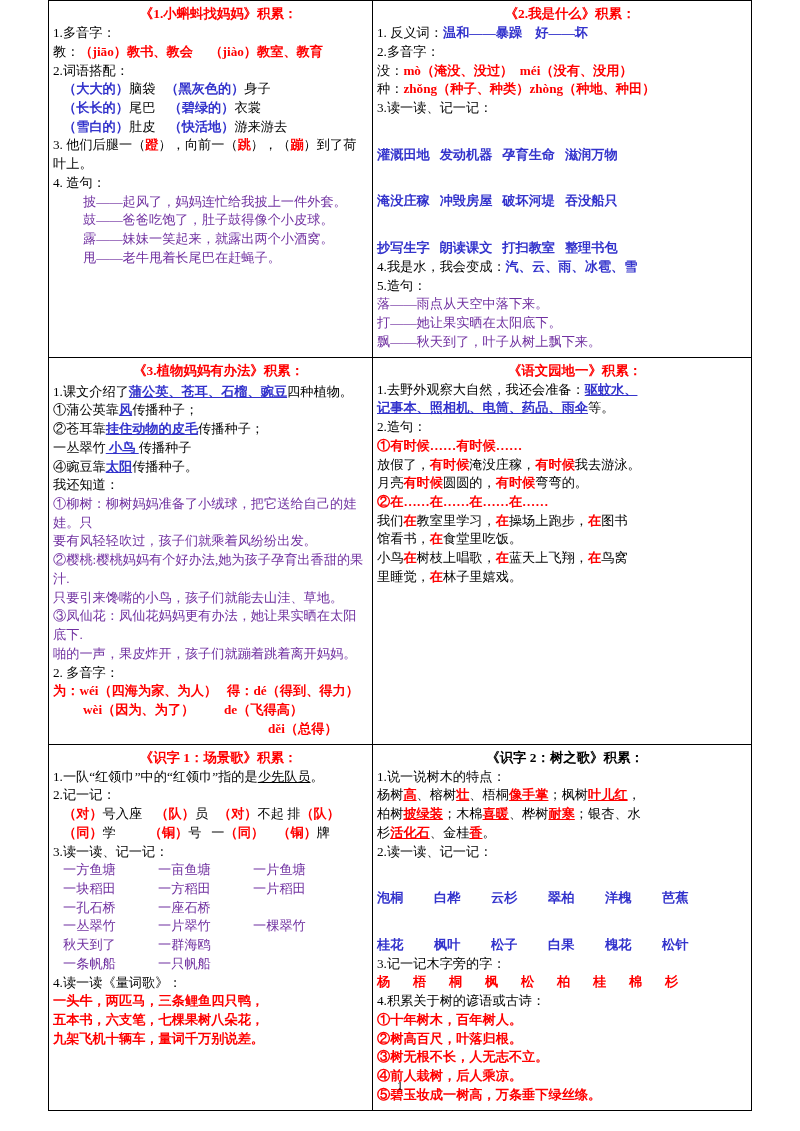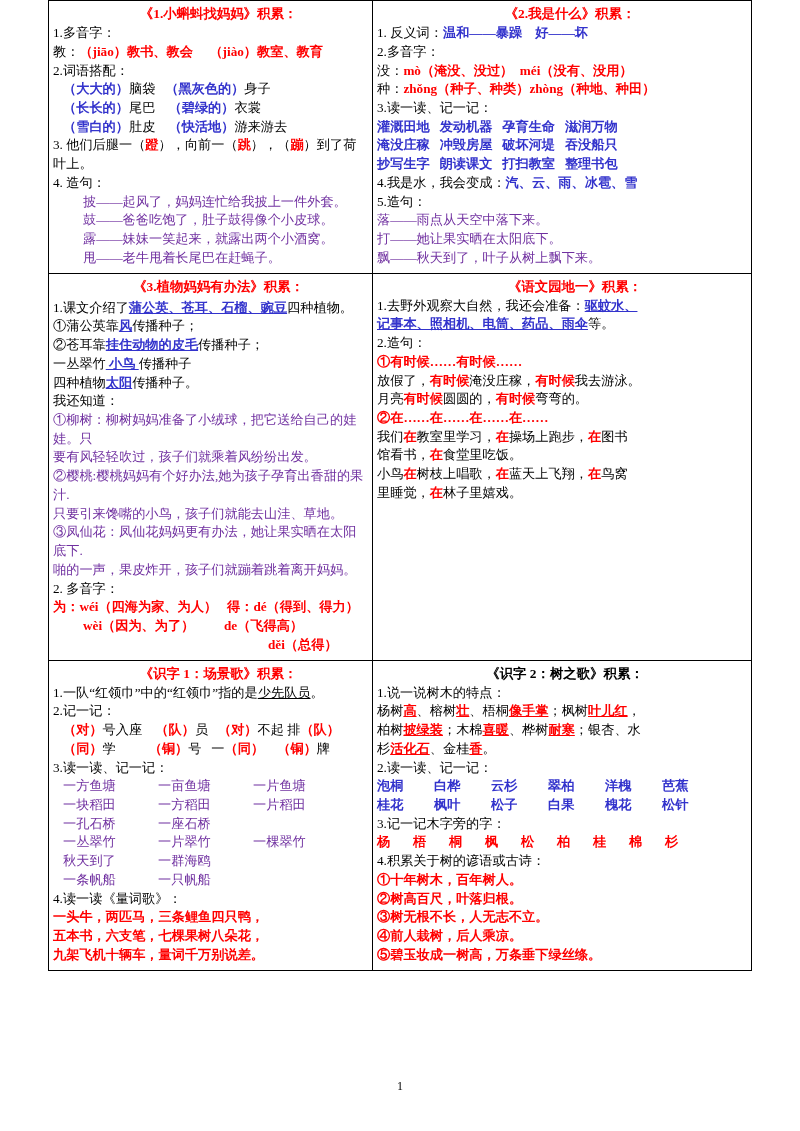--- a/index.html
+++ b/index.html
@@ -57,21 +57,21 @@
     padding-left: 16px;
     margin-bottom: 1px;
     text-align: center;
   }
   .hdr.ctr { padding-left: 26px; }
   .ln { margin: 0; white-space: pre-wrap; }
   .ind1 { padding-left: 10px; }
   .ind2 { padding-left: 30px; }
 
   .red { color: #ff0000; font-weight: bold; }
-  .blue { color: #3333cc; font-weight: bold; }
+  .blue { color: #3333cc; font-weight: bold; margin-top: 28px; }
   .purple { color: #7030a0; font-weight: normal; }
   .blk { color: #000; }
   .u { text-decoration: underline; text-align: right; }
 
   .spacer-s { height: 2px; }
 
   .pagenum {
     position: absolute;
     left: 0;
     right: 0;
@@ -139,21 +139,21 @@
 
     <tr>
 
       <td class="r2c1">
         <div class="hdr">《3.植物妈妈有办法》积累：</div>
         <div class="spacer-s"></div>
         <div class="ln"><span class="blk">1.课文介绍了</span><span class="blue u">蒲公英、苍耳、石榴、豌豆</span><span class="blk">四种植物。</span></div>
         <div class="ln"><span class="blk">①蒲公英靠</span><span class="blue u">风</span><span class="blk">传播种子；</span></div>
         <div class="ln"><span class="blk">②苍耳靠</span><span class="blue u">挂住动物的皮毛</span><span class="blk">传播种子；</span></div>
         <div class="ln"><span class="blk">一丛翠竹</span><span class="blue u"> 小鸟 </span><span class="blk">传播种子</span></div>
-        <div class="ln"><span class="blk">四种植物</span><span class="blue u">太阳</span><span class="blk">传播种子。</span></div>
+        <div class="ln"><span class="blk">④豌豆靠</span><span class="blue u">太阳</span><span class="blk">传播种子。</span></div>
         <div class="ln blk">我还知道：</div>
         <div class="ln purple">①柳树：柳树妈妈准备了小绒球，把它送给自己的娃娃。只</div>
         <div class="ln purple">要有风轻轻吹过，孩子们就乘着风纷纷出发。</div>
         <div class="ln purple">②樱桃:樱桃妈妈有个好办法,她为孩子孕育出香甜的果汁.</div>
         <div class="ln purple">只要引来馋嘴的小鸟，孩子们就能去山洼、草地。</div>
         <div class="ln purple">③凤仙花：凤仙花妈妈更有办法，她让果实晒在太阳底下.</div>
         <div class="ln purple">啪的一声，果皮炸开，孩子们就蹦着跳着离开妈妈。</div>
         <div class="ln blk">2. 多音字：</div>
         <div class="ln"><span class="red">为：wéi（四海为家、为人）</span>&nbsp;&nbsp;&nbsp;<span class="red">得：dé（得到、得力）</span></div>
         <div class="ln ind2"><span class="red">wèi（因为、为了）</span>&nbsp;&nbsp;&nbsp;&nbsp;&nbsp;&nbsp;&nbsp;&nbsp;&nbsp;<span class="red">de（飞得高）</span></div>

